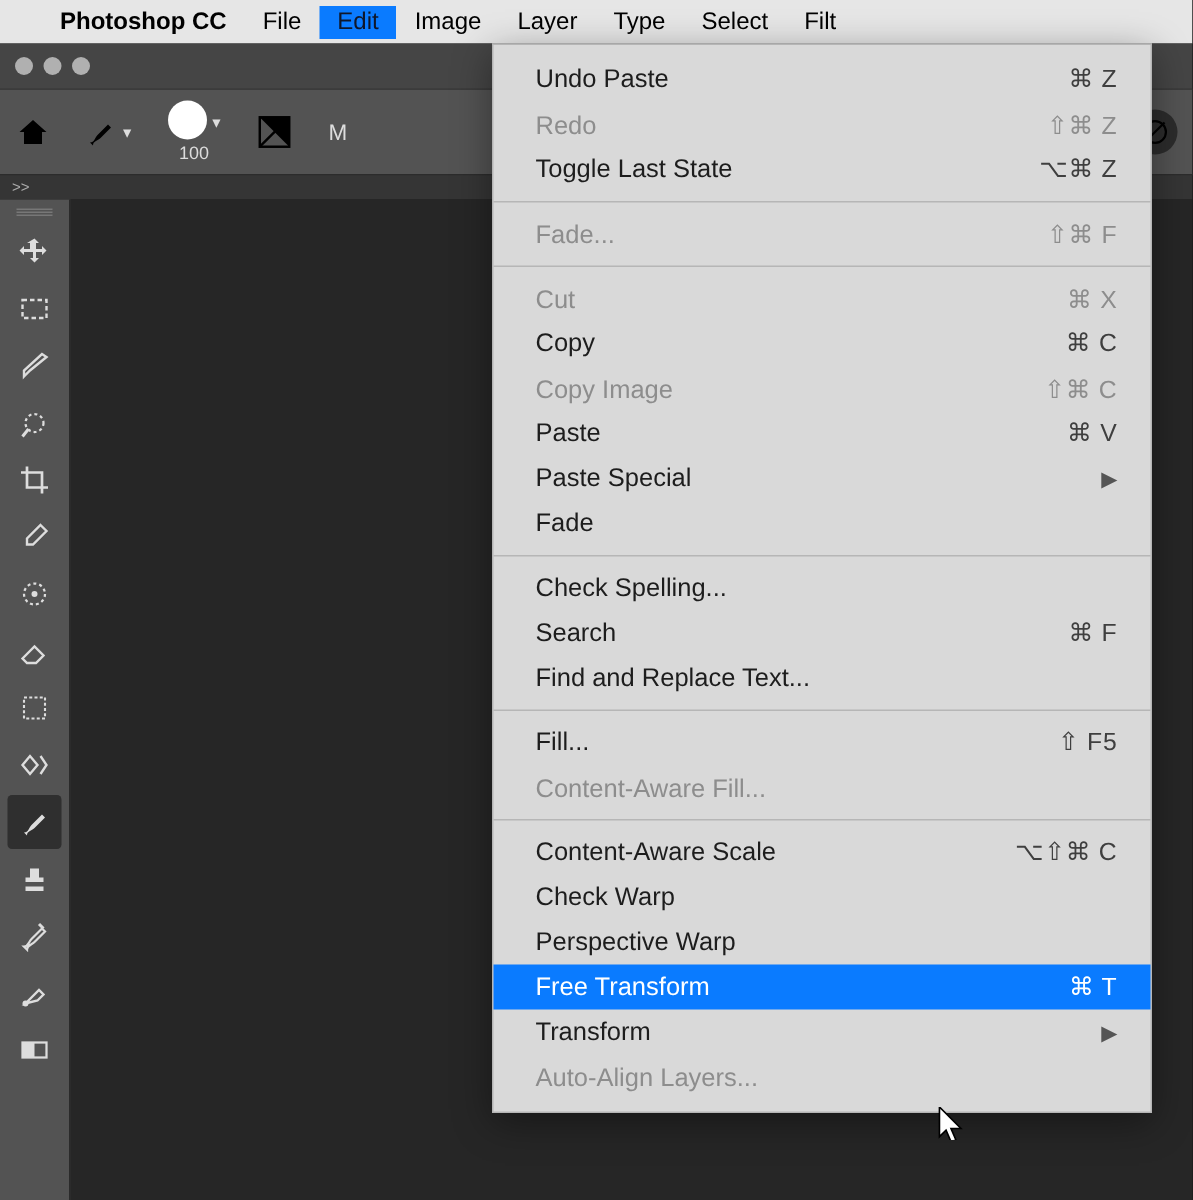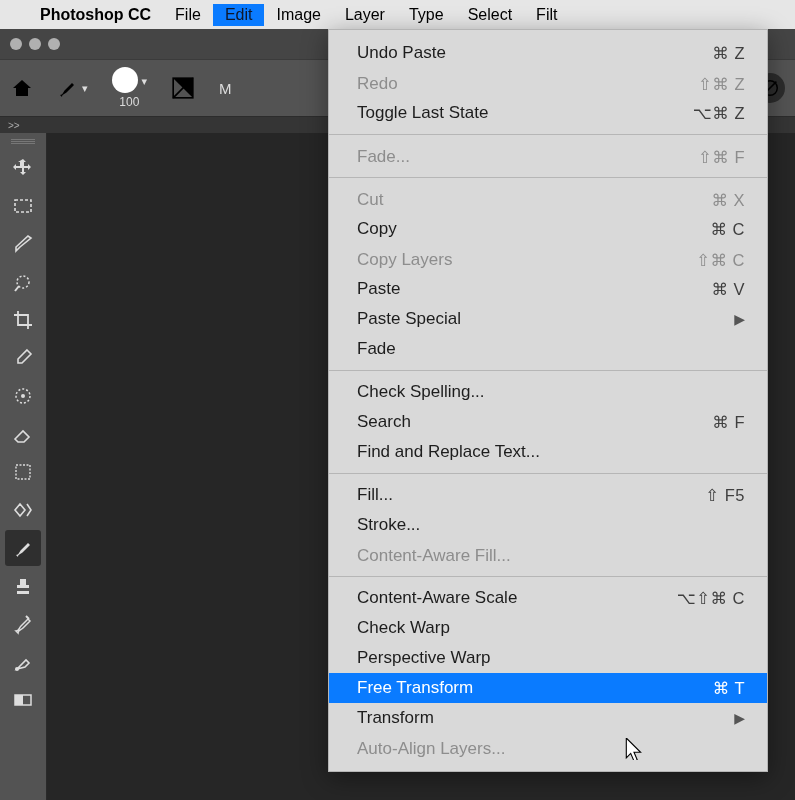--- a/index.html
+++ b/index.html
@@ -295,21 +295,21 @@
     <div class="dd-sep"></div>
     <div class="dd-item disabled">
       <span>Cut</span>
       <span class="short">⌘ X</span>
     </div>
     <div class="dd-item">
       <span>Copy</span>
       <span class="short">⌘ C</span>
     </div>
     <div class="dd-item disabled">
-      <span>Copy Layers</span>
+      <span>Copy Image</span>
       <span class="short">⇧⌘ C</span>
     </div>
     <div class="dd-item">
       <span>Paste</span>
       <span class="short">⌘ V</span>
     </div>
     <div class="dd-item">
       <span>Paste Special</span>
       <span class="sub">▶</span>
     </div>
@@ -324,23 +324,20 @@
       <span>Search</span>
       <span class="short">⌘ F</span>
     </div>
     <div class="dd-item">
       <span>Find and Replace Text...</span>
     </div>
     <div class="dd-sep"></div>
     <div class="dd-item">
       <span>Fill...</span>
       <span class="short">⇧ F5</span>
-    </div>
-    <div class="dd-item">
-      <span>Stroke...</span>
     </div>
     <div class="dd-item disabled">
       <span>Content-Aware Fill...</span>
     </div>
     <div class="dd-sep"></div>
     <div class="dd-item">
       <span>Content-Aware Scale</span>
       <span class="short">⌥⇧⌘ C</span>
     </div>
     <div class="dd-item">

